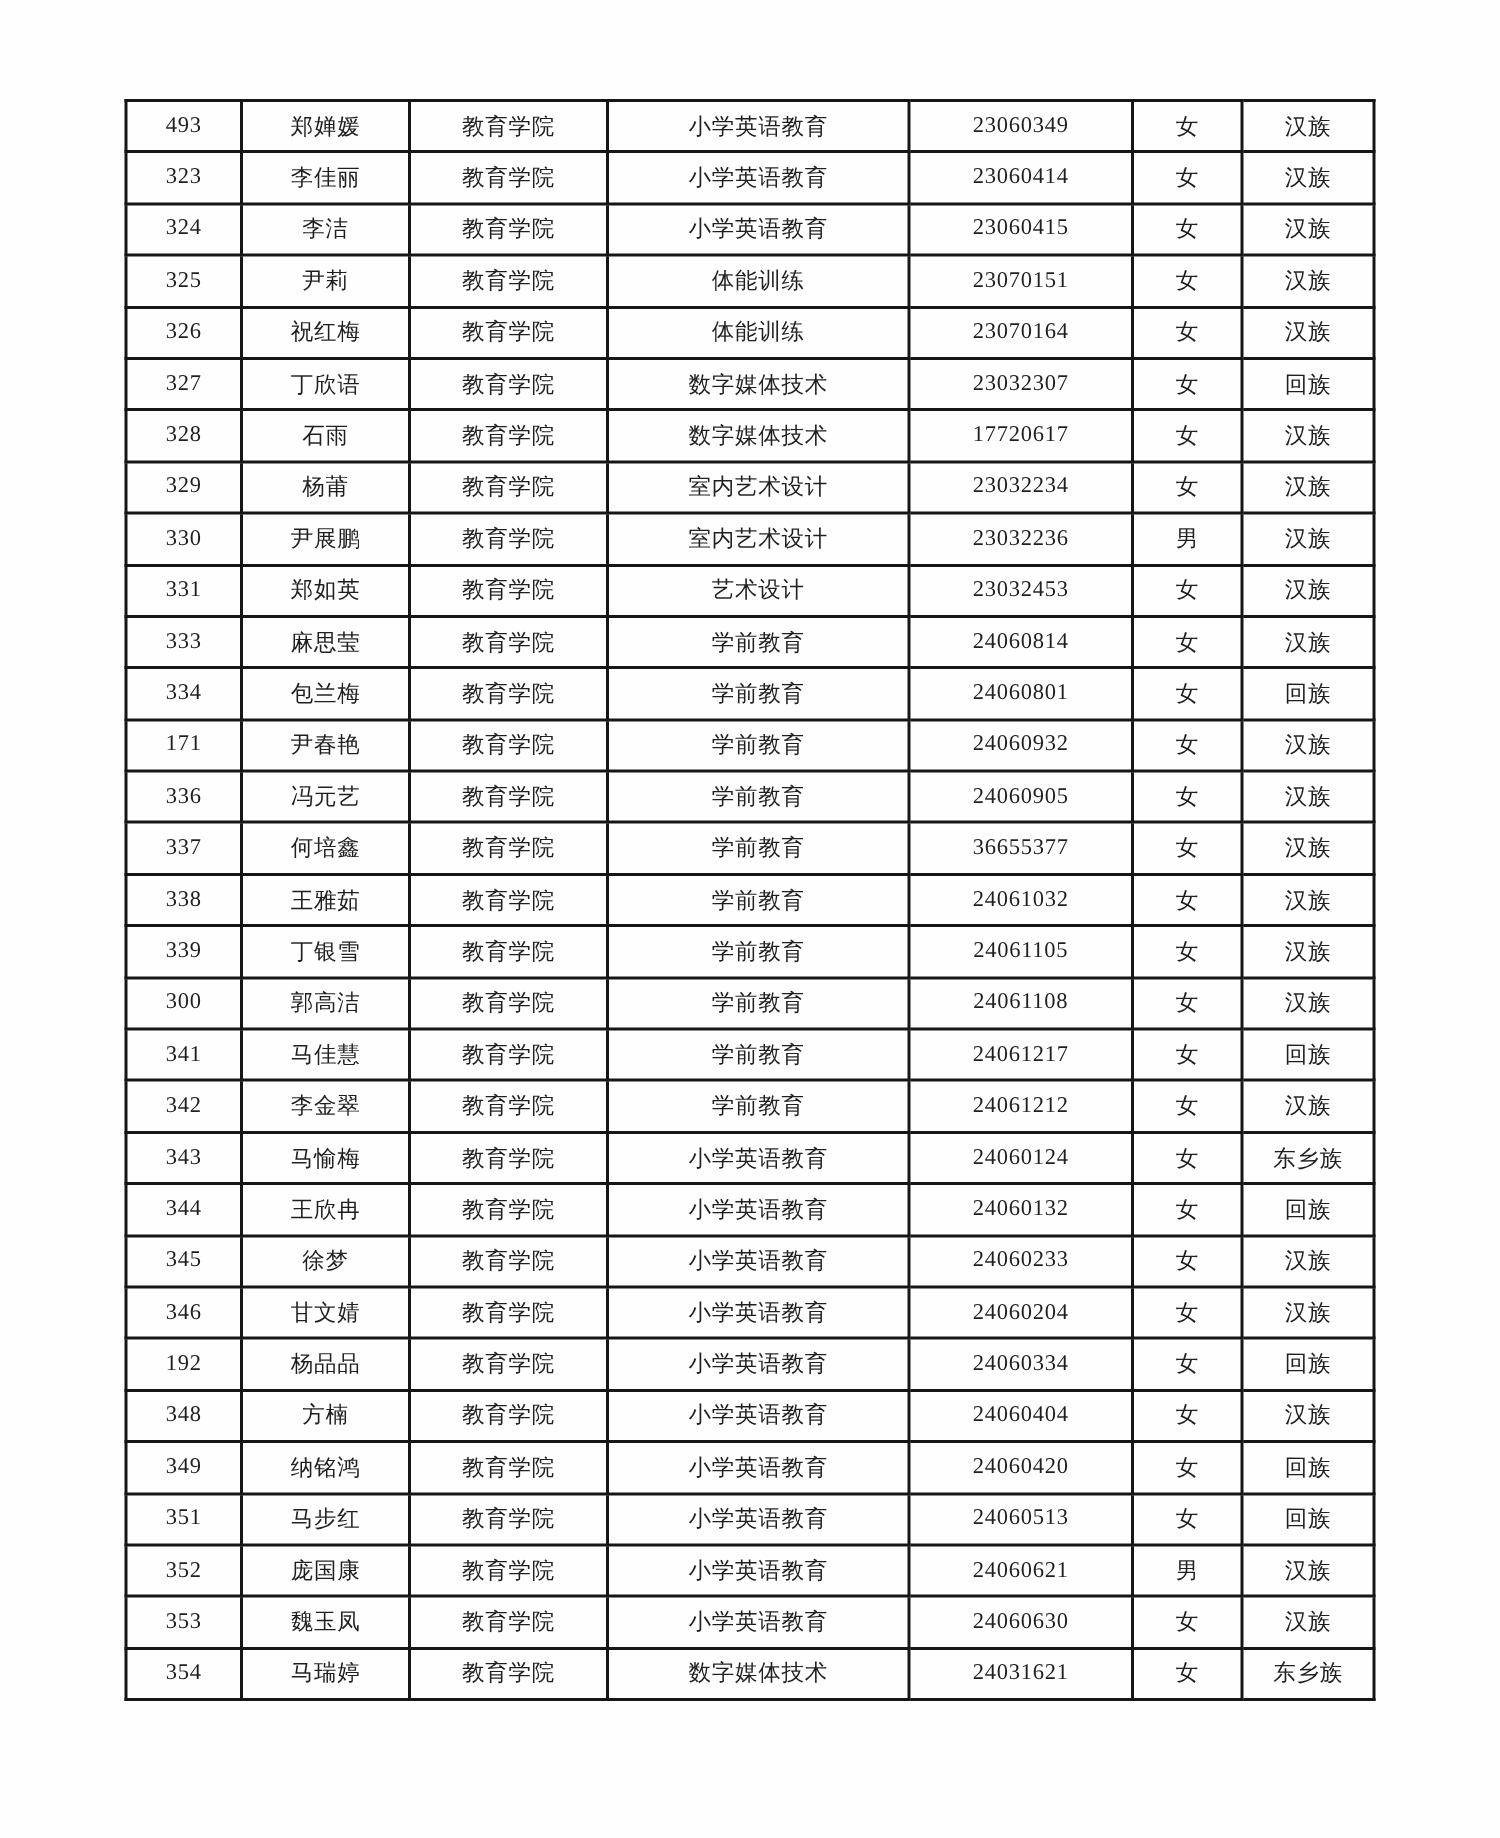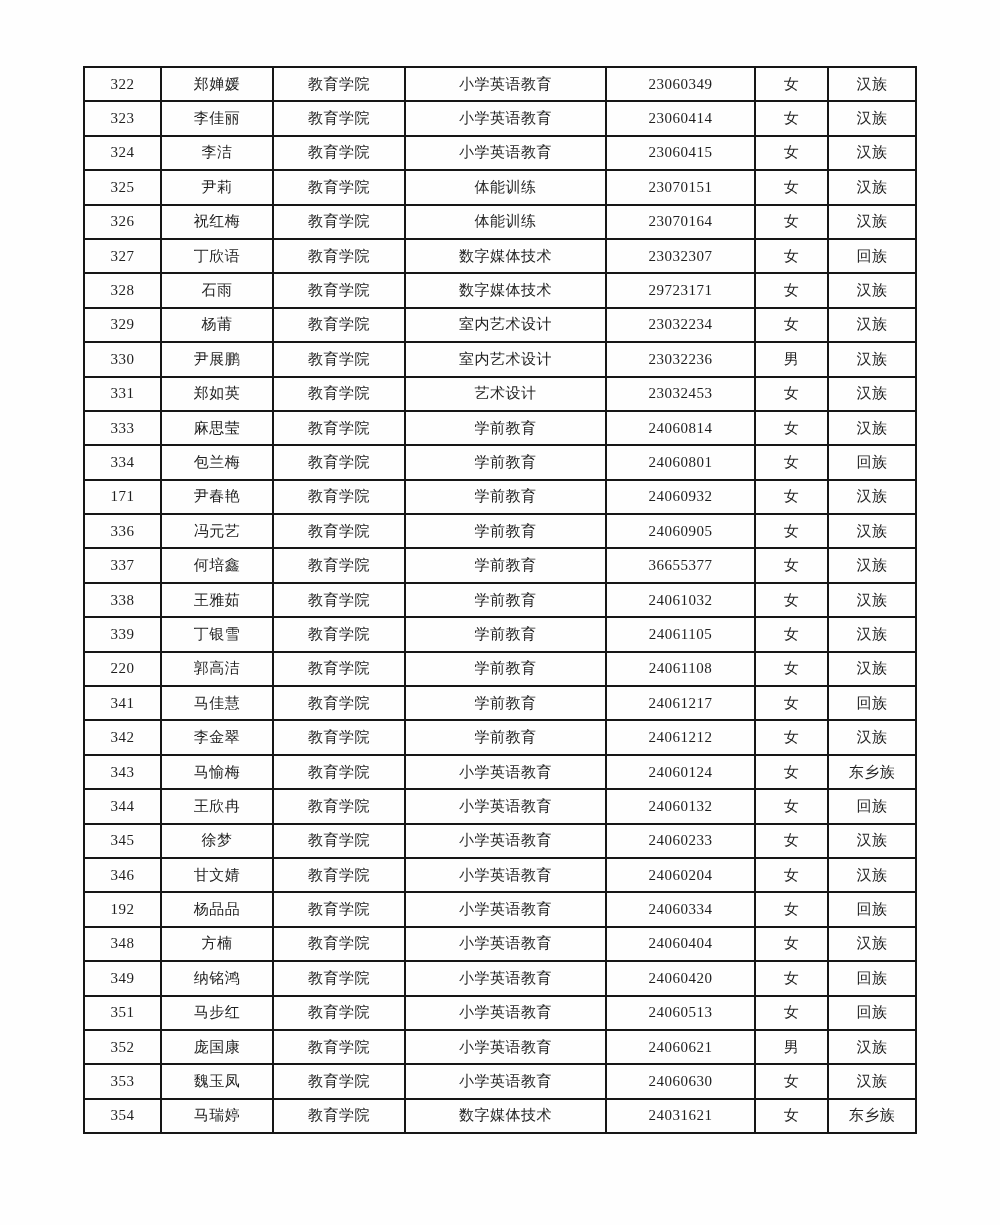--- a/index.html
+++ b/index.html
@@ -56,21 +56,21 @@
       <col class="w-no">
       <col class="w-name">
       <col class="w-college">
       <col class="w-major">
       <col class="w-sid">
       <col class="w-gender">
       <col class="w-ethnic">
     </colgroup>
     <tbody>
   <tr>
-    <td class="c-no">322</td>
+    <td class="c-no">493</td>
     <td class="c-name">郑婵媛</td>
     <td class="c-college">教育学院</td>
     <td class="c-major">小学英语教育</td>
     <td class="c-sid">23060349</td>
     <td class="c-gender">女</td>
     <td class="c-ethnic">汉族</td>
   </tr>
 
   <tr>
     <td class="c-no">323</td>
@@ -120,21 +120,21 @@
     <td class="c-sid">23032307</td>
     <td class="c-gender">女</td>
     <td class="c-ethnic">回族</td>
   </tr>
 
   <tr>
     <td class="c-no">328</td>
     <td class="c-name">石雨</td>
     <td class="c-college">教育学院</td>
     <td class="c-major">数字媒体技术</td>
-    <td class="c-sid">29723171</td>
+    <td class="c-sid">17720617</td>
     <td class="c-gender">女</td>
     <td class="c-ethnic">汉族</td>
   </tr>
 
   <tr>
     <td class="c-no">329</td>
     <td class="c-name">杨莆</td>
     <td class="c-college">教育学院</td>
     <td class="c-major">室内艺术设计</td>
     <td class="c-sid">23032234</td>
@@ -227,21 +227,21 @@
     <td class="c-no">339</td>
     <td class="c-name">丁银雪</td>
     <td class="c-college">教育学院</td>
     <td class="c-major">学前教育</td>
     <td class="c-sid">24061105</td>
     <td class="c-gender">女</td>
     <td class="c-ethnic">汉族</td>
   </tr>
 
   <tr>
-    <td class="c-no">220</td>
+    <td class="c-no">300</td>
     <td class="c-name">郭高洁</td>
     <td class="c-college">教育学院</td>
     <td class="c-major">学前教育</td>
     <td class="c-sid">24061108</td>
     <td class="c-gender">女</td>
     <td class="c-ethnic">汉族</td>
   </tr>
 
   <tr>
     <td class="c-no">341</td>

